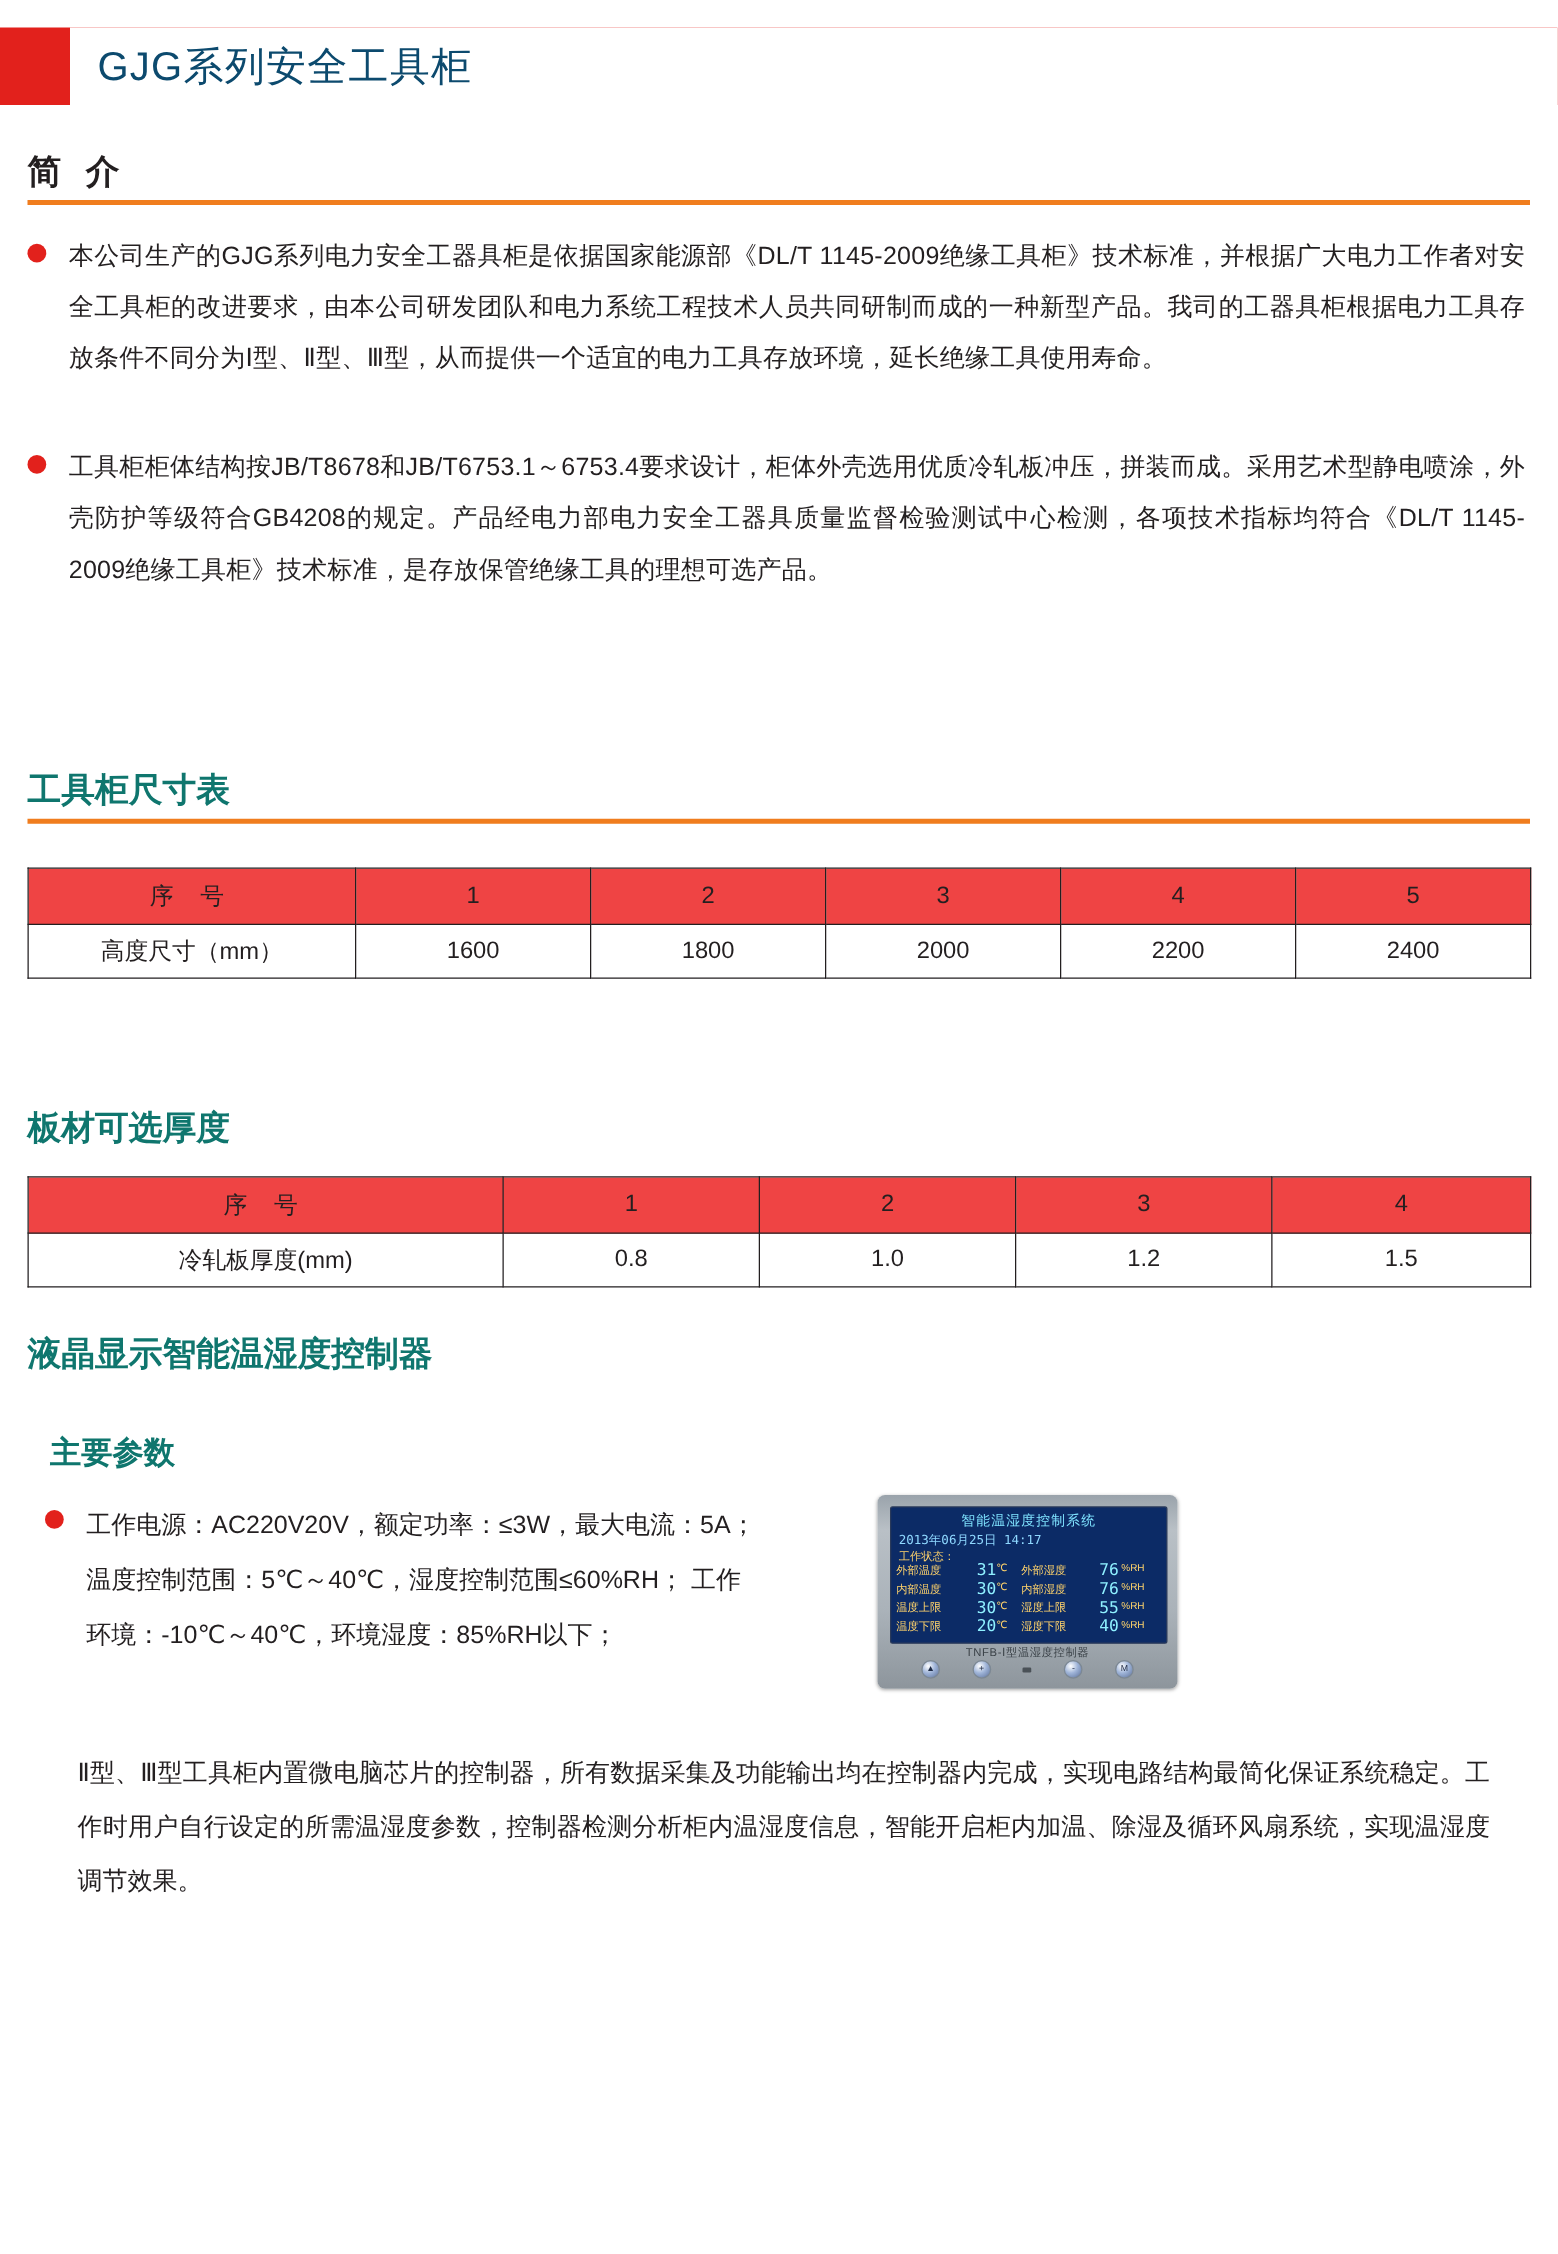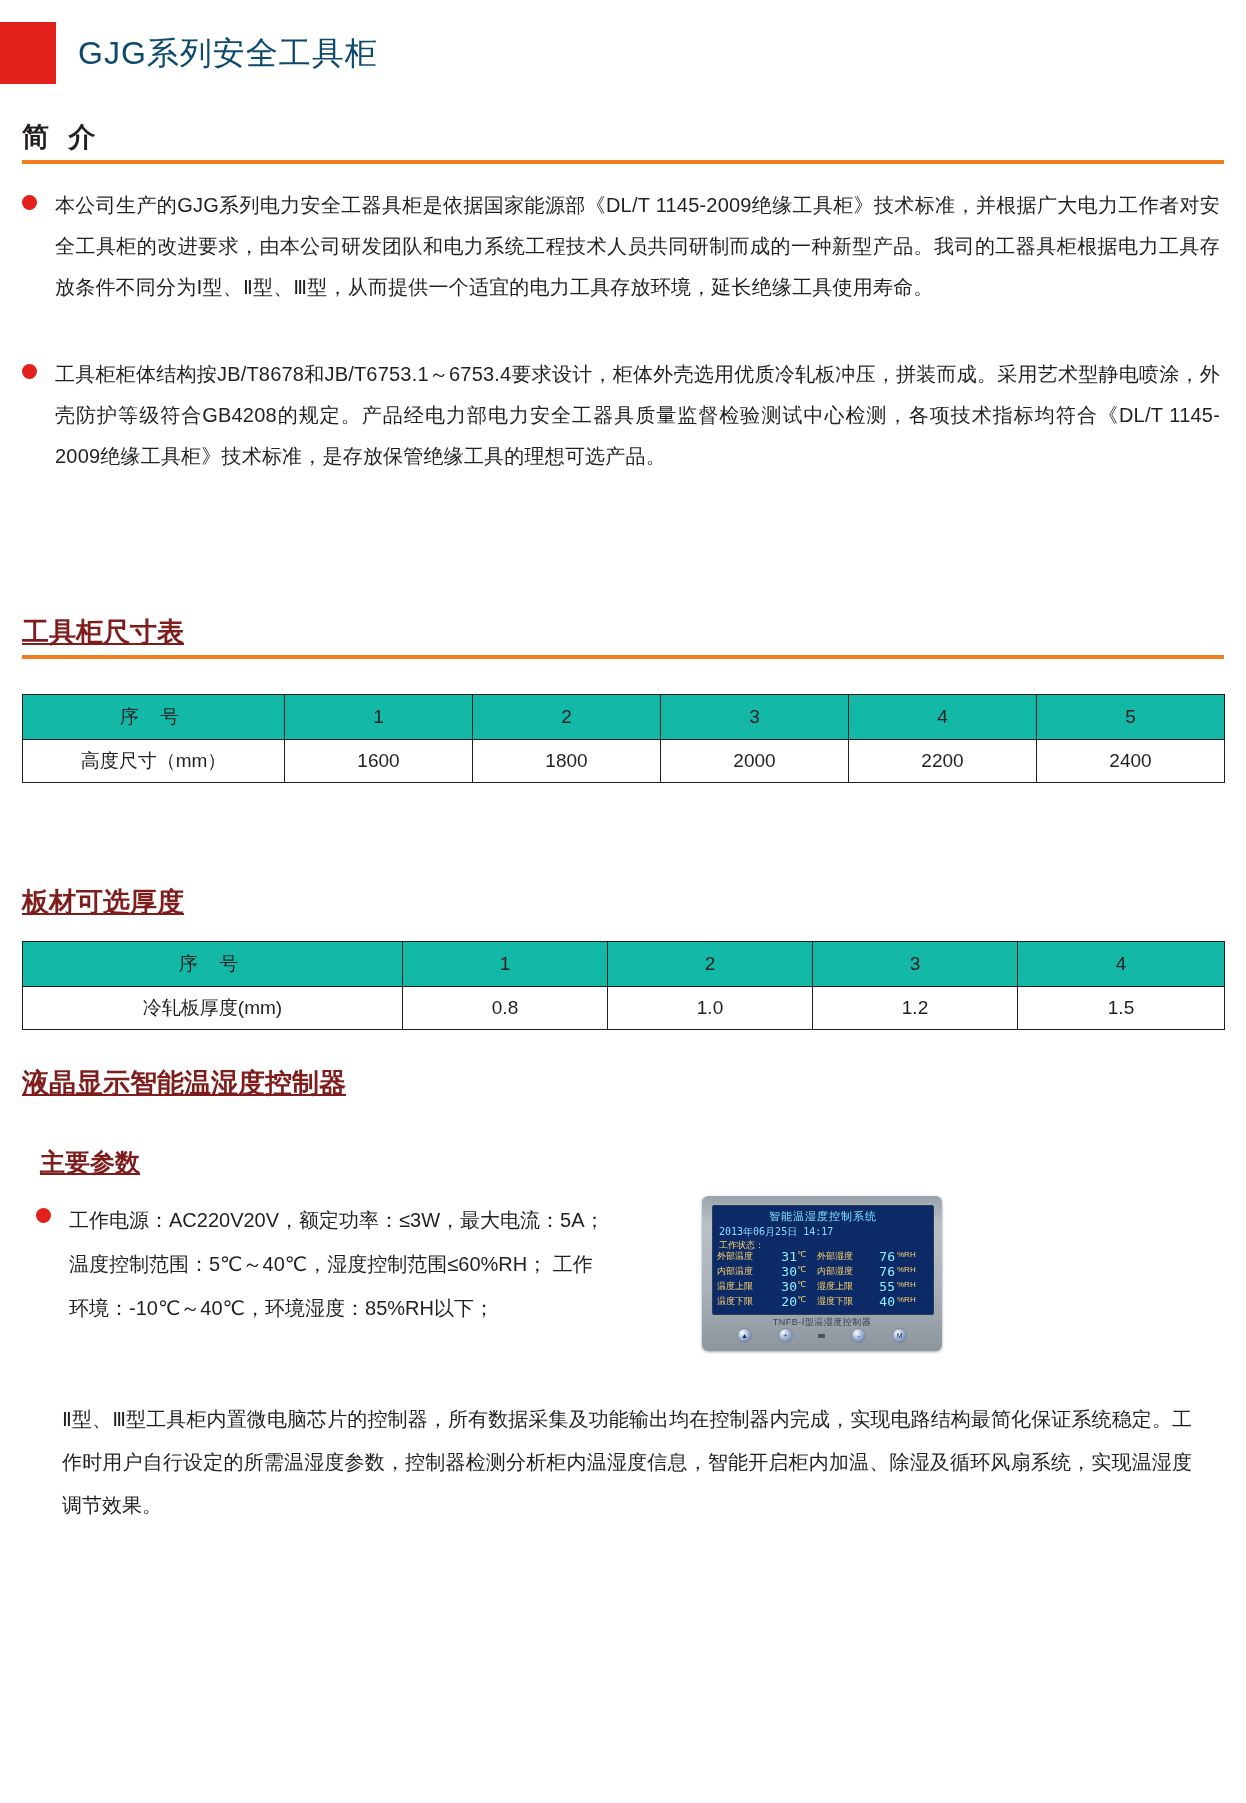--- a/index.html
+++ b/index.html
@@ -68,24 +68,23 @@
     line-height: 34px;
   }
   .sec-rule {
     width: 1202px;
     height: 4px;
     background: #f07d1e;
   }
   .sec-title-plain {
     font-size: 27px;
     font-weight: bold;
-    color: #7f1d1d;
+    color: #0f766e;
     line-height: 34px;
     margin: 0 0 6px 0;
-    text-decoration: underline;
   }
 
   
   .bullet-row {
     position: absolute;
     display: flex;
     align-items: flex-start;
   }
   .bullet-dot {
     width: 15px;
@@ -111,21 +110,21 @@
     font-size: 19px;
     color: #231f20;
   }
   table.dim td, table.dim th {
     border: 1px solid #231f20;
     text-align: center;
     font-weight: normal;
     padding: 0;
   }
   table.dim thead td {
-    background: #14b8a6;
+    background: #ef4444;
     height: 44px;
   }
   table.dim tbody td {
     height: 42px;
     background: #ffffff;
   }
   table.dim .hdr-label {
     letter-spacing: 8px;
     font-size: 19px;
   }

